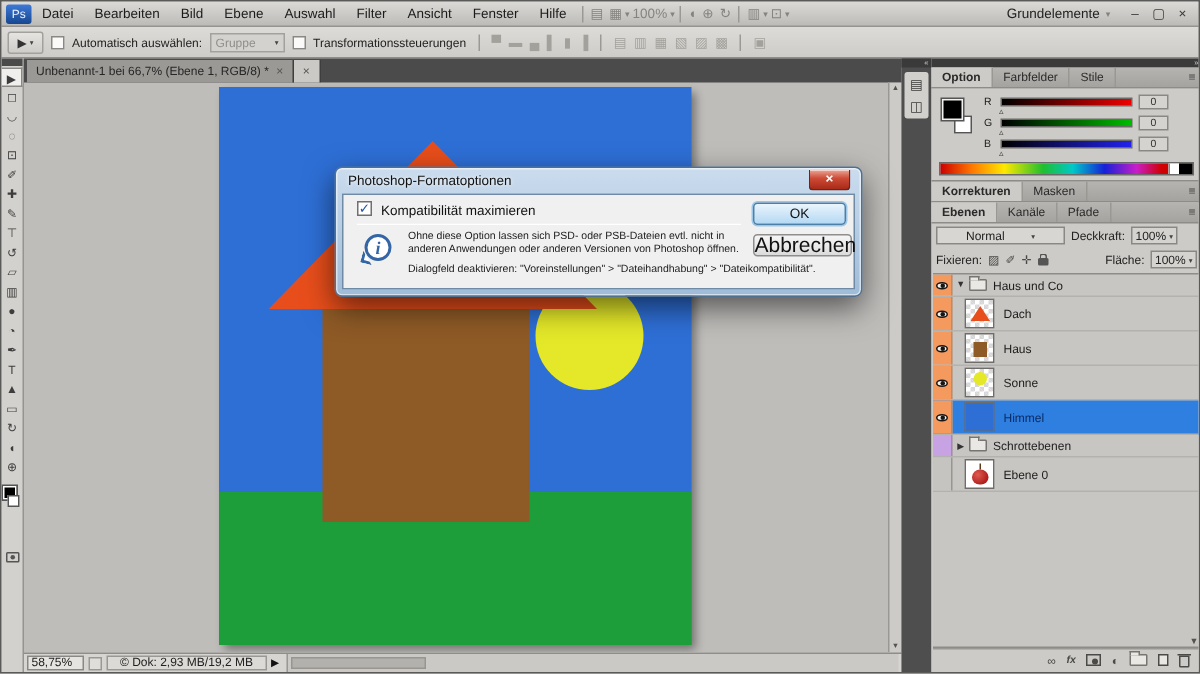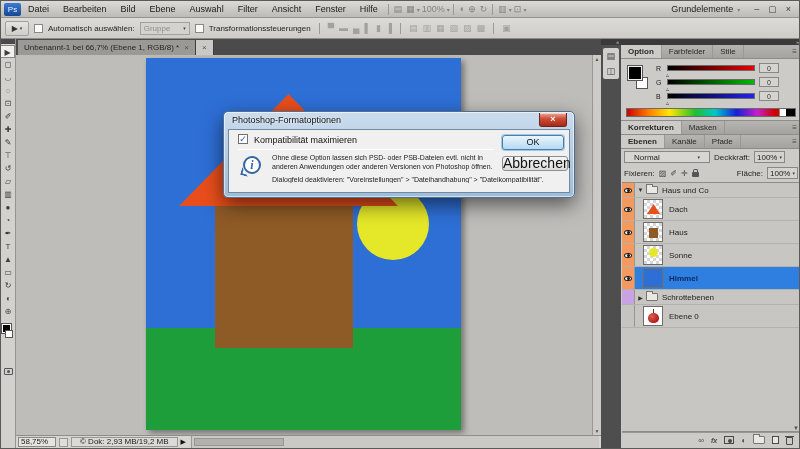--- a/index.html
+++ b/index.html
@@ -71,21 +71,21 @@
 .trkR{background:linear-gradient(90deg,#000,#e00)}
 .trkG{background:linear-gradient(90deg,#000,#0b0)}
 .trkB{background:linear-gradient(90deg,#000,#22e)}
 .cval{width:20px;height:10px;border:1px solid #8a8884;background:#D5D3CF;font-size:7px;text-align:center;line-height:9px;color:#333}
 .spec{position:absolute;left:5px;right:5px;bottom:3px;height:9px;border:1px solid #6a6a68;display:flex}
 .sprain{flex:1;background:linear-gradient(90deg,#c00,#ff7a00 14%,#ffe800 28%,#1fbf2f 45%,#00c8c8 58%,#1620d8 72%,#c81ec8 86%,#d00000 97%)}
 .spw{width:7px;background:#fff;border-left:1px solid #888}
 .spb{width:9px;background:#000}
 .lp{position:absolute;left:0;right:0;top:96px;bottom:0;background:#CDCBC7}
 .blrow{position:absolute;left:0;right:0;top:14px;height:16px;display:flex;align-items:center;gap:4px;padding:0 3px;font-size:8px;color:#222}
-.bsel{width:86px;height:12px;border:1px solid #8a8884;background:#D8D6D2;display:flex;justify-content:space-between;align-items:center;padding:0 9px}
+.bsel{width:86px;height:12px;border:1px solid #8a8884;background:#D8D6D2;display:flex;justify-content:space-between;align-items:center;padding:0 19px}
 .vb{display:flex;align-items:center;height:12px;border:1px solid #8a8884;background:#D5D3CF;padding:0 2px;gap:2px}
 .chev{font-size:5px;color:#444}
 .lkrow{position:absolute;left:0;right:0;top:30px;height:16px;display:flex;align-items:center;gap:4px;padding:0 3px;font-size:8px;color:#222}
 .lkico{font-size:8px;color:#4a4a48}
 .lock{width:7px;height:5px;background:#555;border-radius:1px;position:relative;margin-top:3px}
 .lock::before{content:"";position:absolute;top:-3px;left:1px;width:3px;height:3px;border:1px solid #555;border-bottom:none;border-radius:2px 2px 0 0}
 .llist{position:absolute;left:1px;right:1px;top:47px;bottom:16px;background:#C8C6C2;border-top:1px solid #8e8c88;border-bottom:1px solid #8e8c88;overflow:hidden}
 .lrow{display:flex;align-items:center;border-bottom:1px solid #b4b2ae;font-size:8px;color:#1c1c1c;height:23px}
 .lrow.grp{height:15px}
 .leye{width:13px;align-self:stretch;border-right:1px solid #98968f;display:flex;align-items:center;justify-content:center;flex:none}
@@ -98,21 +98,21 @@
  background-image:linear-gradient(45deg,#d6d6d6 25%,transparent 25%,transparent 75%,#d6d6d6 75%),linear-gradient(45deg,#d6d6d6 25%,#fff 25%,#fff 75%,#d6d6d6 75%);background-size:6px 6px;background-position:0 0,3px 3px;background-color:#fff}
 .sh{position:absolute}
 .sh-roof{left:3px;top:4px;width:13px;height:10px;clip-path:polygon(50% 0,0 100%,100% 100%)}
 .sh-house{left:5px;top:5px;width:9px;height:10px}
 .sh-grass{left:0;right:0;bottom:0;height:5px}
 .sh-sun{left:5px;top:2px;width:9px;height:9px;border-radius:50%}
 .thumb.solid{background:none}
 .apple{left:4px;top:6px;width:11px;height:10px;border-radius:50% 50% 46% 46%;background:radial-gradient(circle at 35% 35%,#e05b50,#b01f1d 70%)}
 .stem{left:9px;top:2px;width:1px;height:4px;background:#5b3a1a}
 .lname{white-space:nowrap;overflow:hidden}
-.lrow.selrow .lname{font-weight:bold;color:#0A2C66}
+.lrow.selrow .lname{font-weight:normal;color:#0A2C66}
 .lsd{position:absolute;right:2px;bottom:17px;font-size:6px;color:#55534f}
 .lbot{position:absolute;left:1px;right:1px;bottom:1px;height:15px;background:#CDCBC7;border-top:1px solid #9a9893;display:flex;align-items:center;justify-content:flex-end;gap:7px;padding-right:7px;color:#4a4a48;font-size:8px}
 .mk{width:10px;height:8px;border:1px solid #4a4a48;position:relative}
 .mk::after{content:"";position:absolute;left:3px;top:1.5px;width:4px;height:4px;border-radius:50%;background:#4a4a48}
 .np{width:7px;height:8px;border:1px solid #4a4a48;background:#E9E7E3}
 .tr{width:7px;height:8px;border:1px solid #4a4a48;border-radius:0 0 1px 1px;position:relative;margin-top:2px}
 .tr::before{content:"";position:absolute;left:-2px;top:-2px;width:9px;height:1px;background:#4a4a48}
 .fxl{font-style:italic;font-weight:bold;font-size:7px}
 
 .dialog{position:absolute;left:222px;top:110px;width:352px;height:87px;z-index:50;border-radius:5px;background:linear-gradient(#CBDCEE,#9FBCD8);border:1px solid #50708e;box-shadow:0 7px 20px rgba(0,0,0,.55),inset 0 0 0 1px rgba(255,255,255,.55)}

